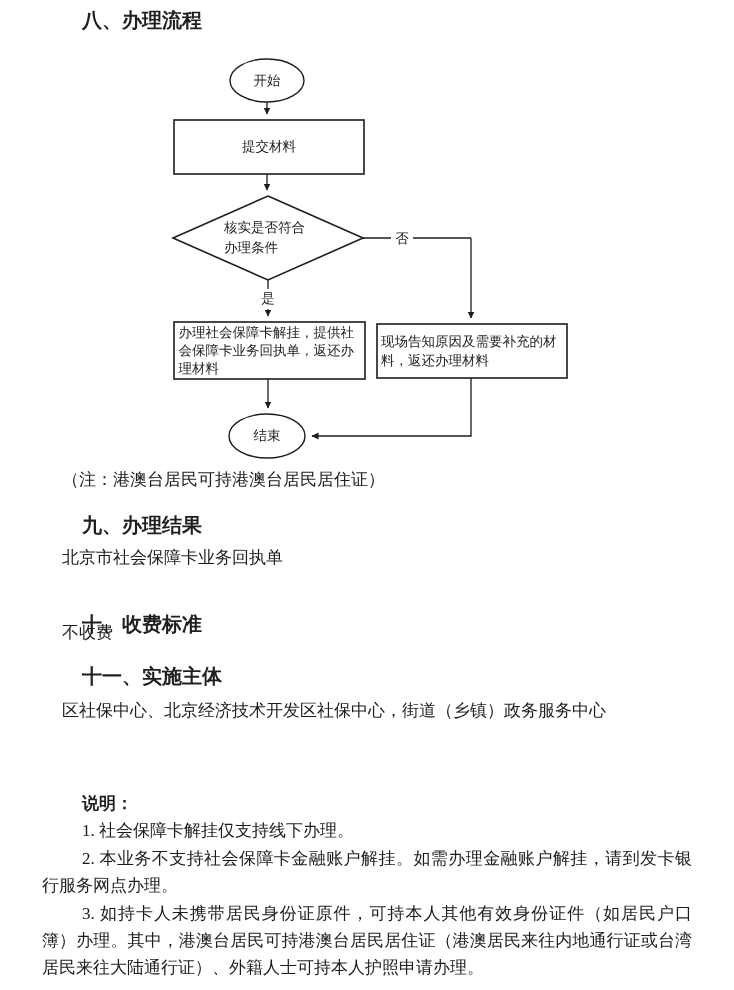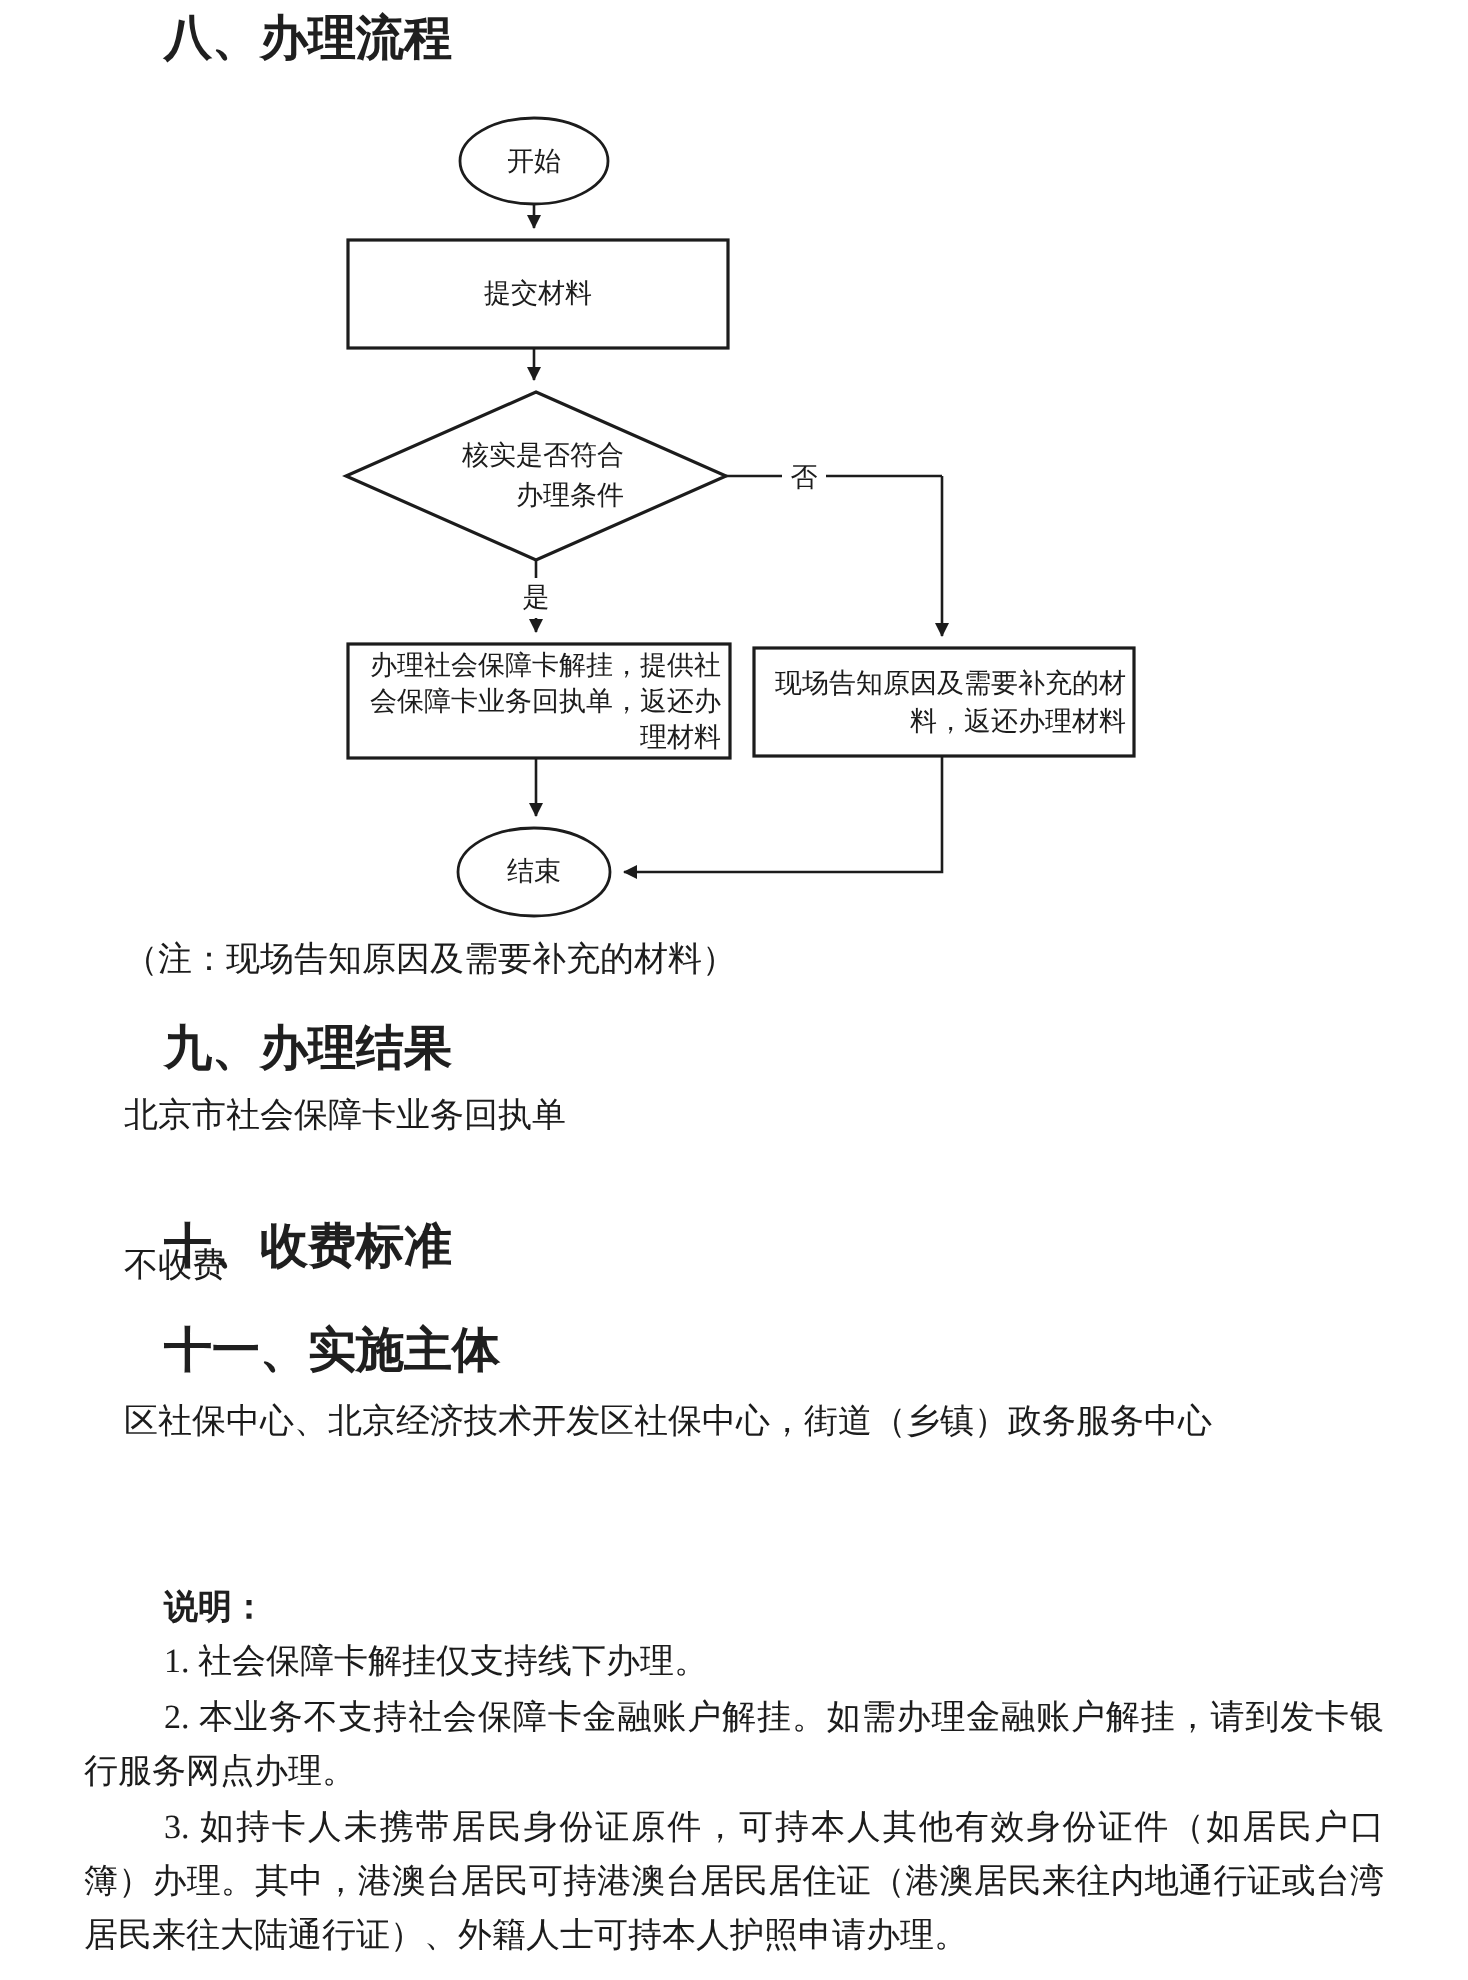--- a/index.html
+++ b/index.html
@@ -7,21 +7,21 @@
     position:relative;
     width:734px;height:990px;
     background:#ffffff;
     overflow:hidden;
     font-family:"Liberation Serif","DejaVu Serif",serif;
     color:#1c1c1c;
   }
   .heading{
     position:absolute;left:82px;
     font-family:"Liberation Sans","DejaVu Sans",sans-serif;
-    font-weight:bold;font-size:24px;line-height:26px;color:#1f1f1f;
+    font-weight:bold;font-size:20px;line-height:26px;color:#1f1f1f;
     white-space:nowrap;
   }
   .h8{top:7px;}
   .h9{top:512px;}
   .h10{top:599px;margin-top:12px;}
   .h11{top:663px;}
   .bodypara{
     position:absolute;left:42px;width:650px;
     font-size:17px;line-height:23px;color:#1c1c1c;
     text-indent:20px;
@@ -39,21 +39,21 @@
     font-family:"Liberation Sans","DejaVu Sans",sans-serif;
     font-weight:bold;text-align:left;color:#1f1f1f;margin-top:34px;
   }
   
   .flowchart{position:absolute;left:0;top:0;width:734px;height:470px;}
   .flowchart svg{position:absolute;left:0;top:0;}
   .fc-label{
     position:absolute;
     font-size:13.5px;line-height:18px;color:#1c1c1c;
     display:flex;align-items:center;justify-content:center;
-    text-align:right;
+    text-align:left;
   }
   .fc-start{left:230px;top:59px;width:74px;height:43px;}
   .fc-submit{left:174px;top:120px;width:190px;height:54px;}
   .fc-decision{left:224px;top:218px;width:88px;height:40px;display:block;line-height:20px;}
   .fc-approve{left:174px;top:322px;width:191px;height:57px;}
   .fc-approve .inner{width:182px;}
   .fc-reject{left:377px;top:324px;width:190px;height:54px;line-height:19px;}
   .fc-reject .inner{width:182px;}
   .fc-end{left:229px;top:414px;width:76px;height:43px;}
   .fc-branch{
@@ -102,21 +102,21 @@
     <div class="fc-label fc-branch fc-no">否</div>
     <div class="fc-label fc-approve">
       <div class="inner">办理社会保障卡解挂，提供社会保障卡业务回执单，返还办理材料</div>
     </div>
     <div class="fc-label fc-reject">
       <div class="inner">现场告知原因及需要补充的材料，返还办理材料</div>
     </div>
     <div class="fc-label fc-end">结束</div>
   </div>
 
-  <div class="bodypara p-note">（注：现场告知原因及需要补充的材料）</div>
+  <div class="bodypara p-note">（注：港澳台居民可持港澳台居民居住证）</div>
 
   <div class="heading h9">九、办理结果</div>
   <div class="bodypara p-result">北京市社会保障卡业务回执单</div>
 
   <div class="heading h10">十、收费标准</div>
   <div class="bodypara p-fee">不收费</div>
 
   <div class="heading h11">十一、实施主体</div>
   <div class="bodypara p-impl">区社保中心、北京经济技术开发区社保中心，街道（乡镇）政务服务中心</div>
 

